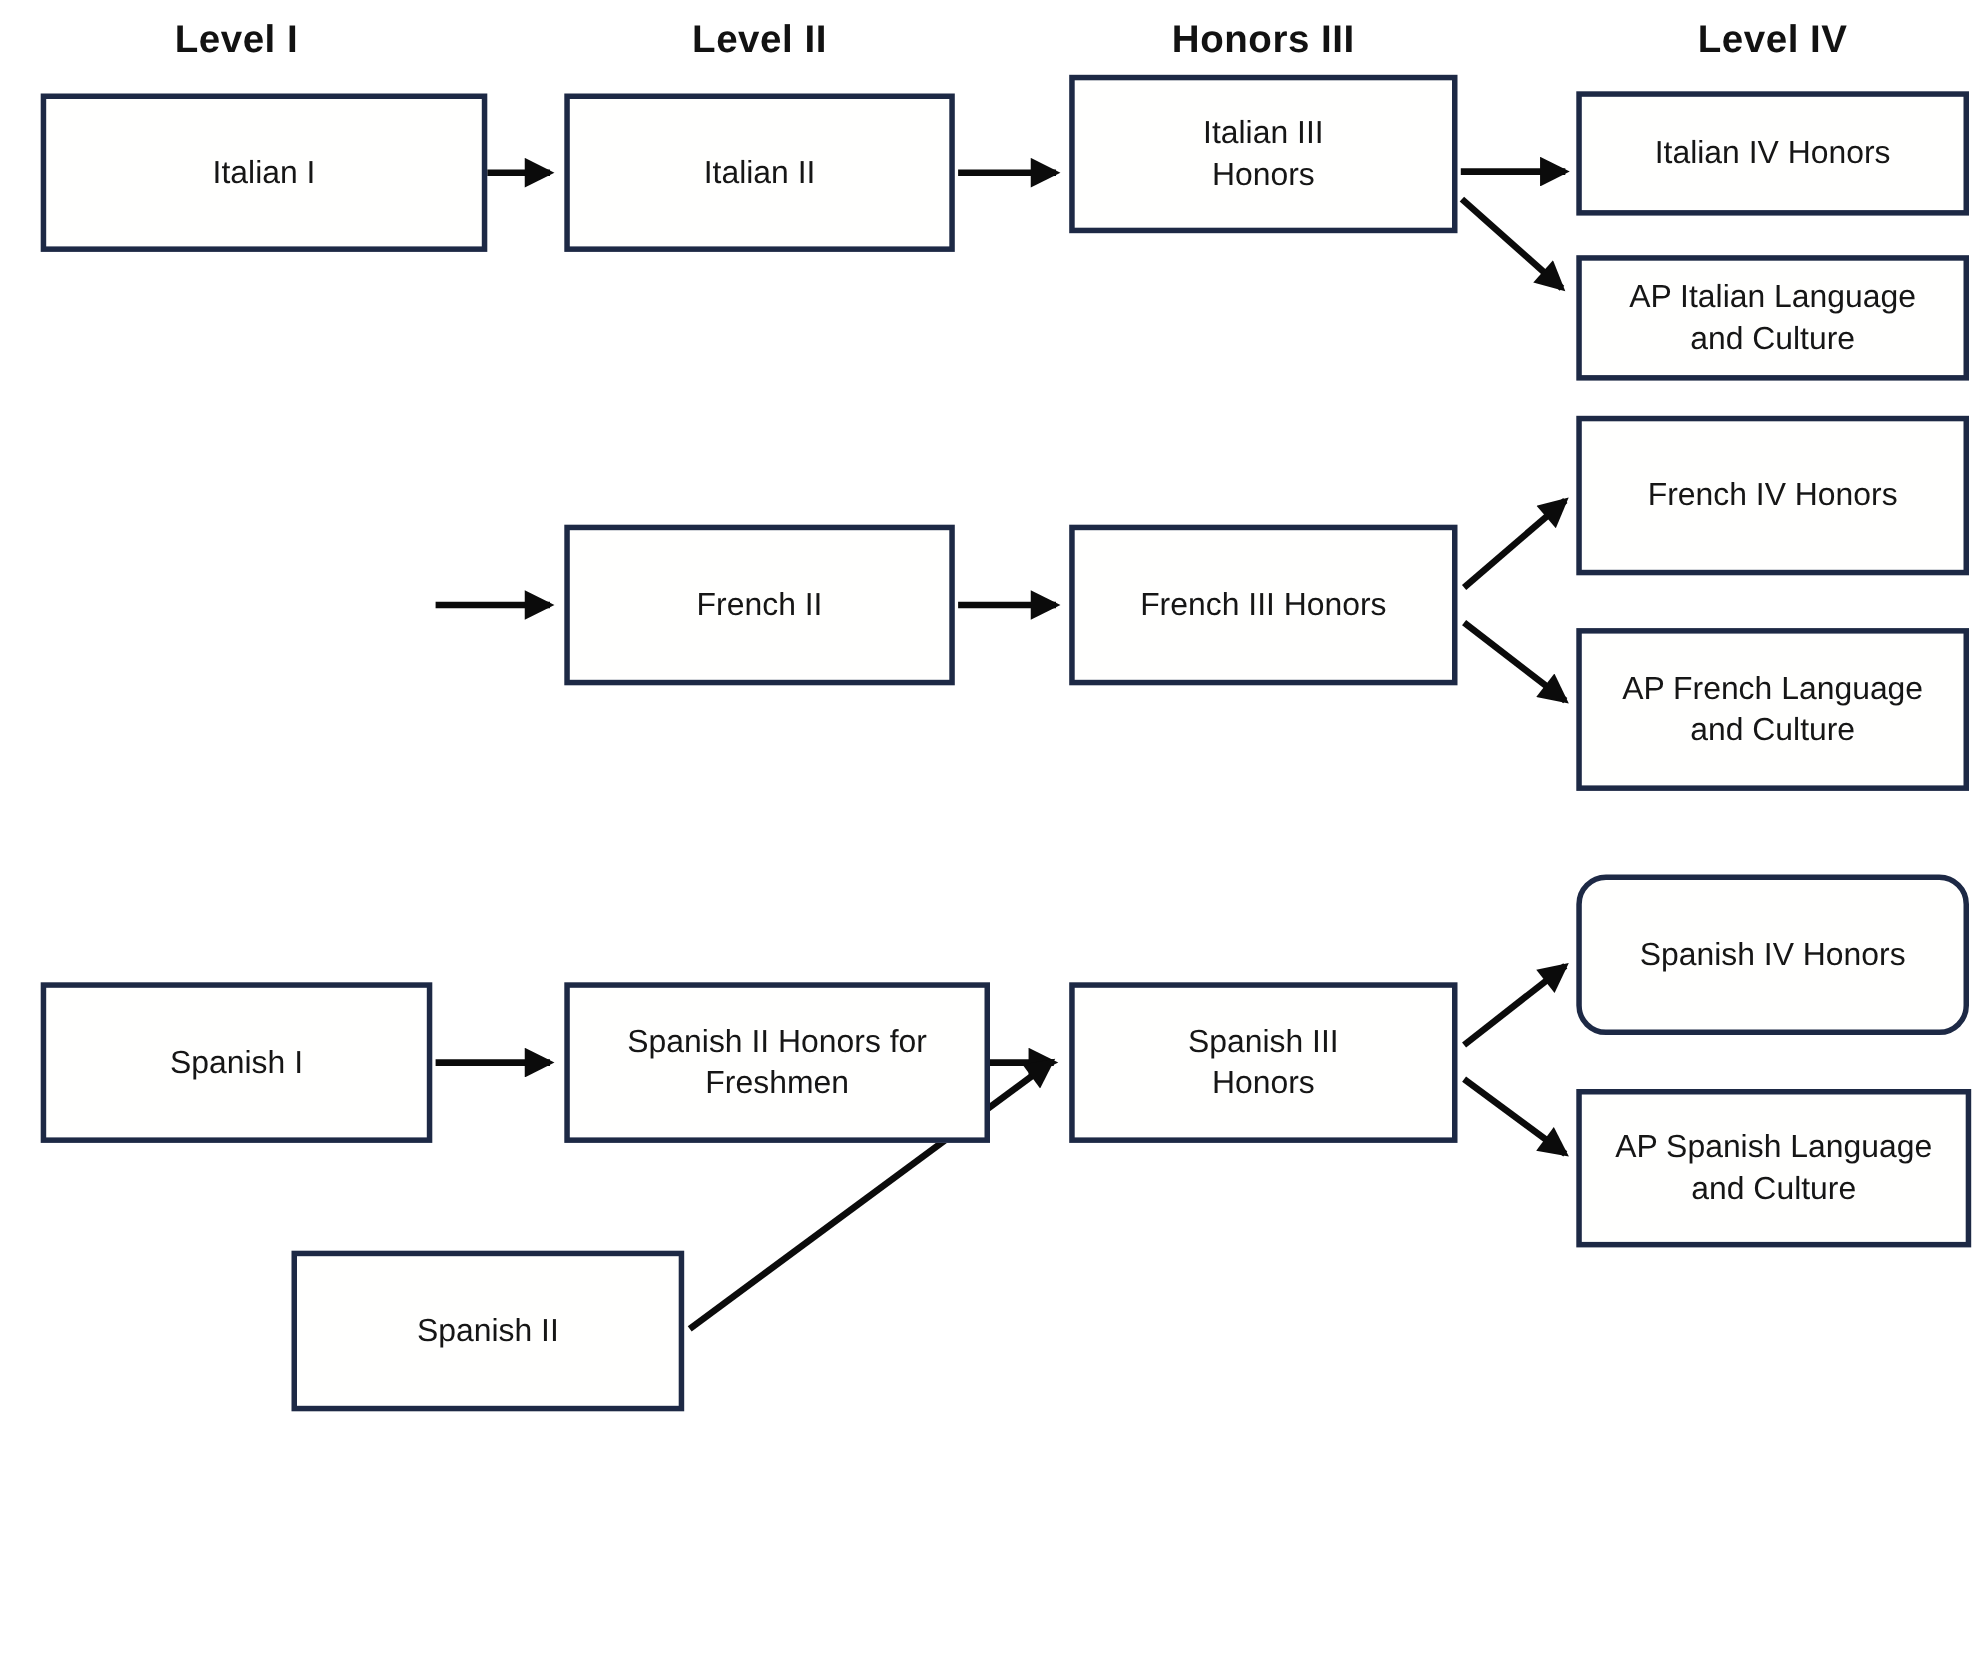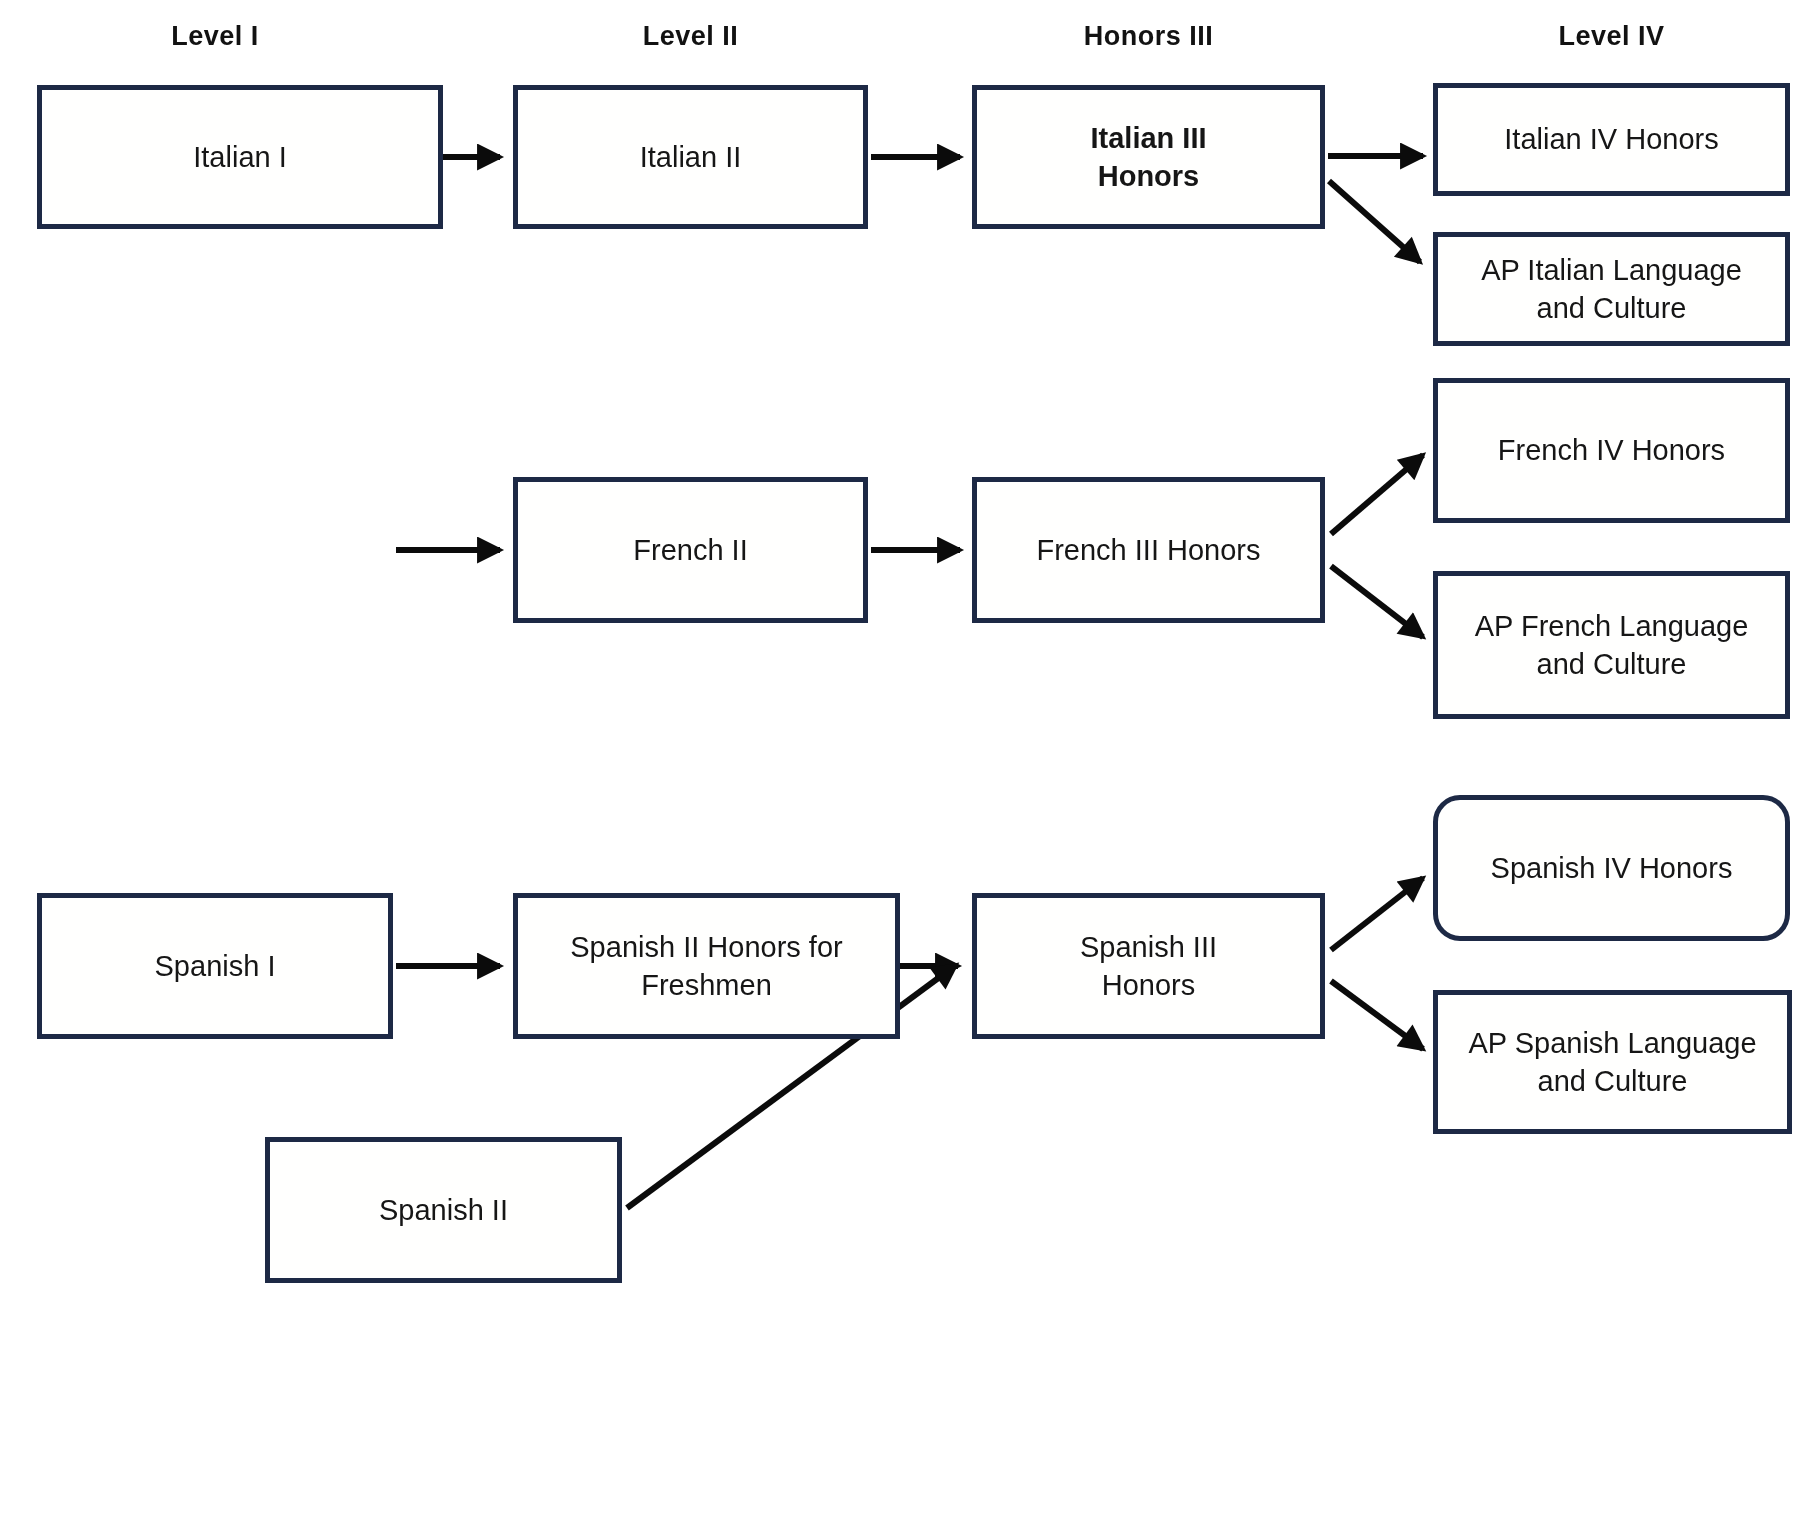--- a/index.html
+++ b/index.html
@@ -9,21 +9,21 @@
     height: 1516px;
     background: #ffffff;
     font-family: "Liberation Sans", "DejaVu Sans", sans-serif;
     overflow: hidden;
   }
   .col-header {
     position: absolute;
     top: 10px;
     height: 52px;
     text-align: center;
-    font-size: 27px;
+    font-size: 35px;
     font-weight: 600;
     color: #121212;
     letter-spacing: 0.5px;
     line-height: 52px;
   }
   .node {
     position: absolute;
     box-sizing: border-box;
     border: 5px solid #1d2945;
     background: #fffffe;
@@ -75,21 +75,21 @@
 
     <line x1="396" y1="966" x2="500" y2="966" marker-end="url(#ah)"></line>
     <line x1="871" y1="966" x2="958" y2="966" marker-end="url(#ah)"></line>
     <line x1="627" y1="1208" x2="956" y2="965" marker-end="url(#ah)"></line>
     <line x1="1331" y1="950" x2="1423" y2="878" marker-end="url(#ah)"></line>
     <line x1="1331" y1="981" x2="1423" y2="1049" marker-end="url(#ah)"></line>
   </svg>
 
   <div class="node" style="left:37px;  top:85px;  width:406px; height:144px;">Italian I</div>
   <div class="node" style="left:513px; top:85px;  width:355px; height:144px;">Italian II</div>
-  <div class="node" style="left:972px; top:85px;  width:353px; height:144px;font-weight:bold;">Italian III
+  <div class="node" style="left:972px; top:68px;  width:353px; height:144px;">Italian III
 Honors</div>
   <div class="node" style="left:1433px;top:83px;  width:357px; height:113px;">Italian IV Honors</div>
   <div class="node" style="left:1433px;top:232px; width:357px; height:114px;">AP Italian Language
 and Culture</div>
 
   <div class="node" style="left:513px; top:477px; width:355px; height:146px;">French II</div>
   <div class="node" style="left:972px; top:477px; width:353px; height:146px;">French III Honors</div>
   <div class="node" style="left:1433px;top:378px; width:357px; height:145px;">French IV Honors</div>
   <div class="node" style="left:1433px;top:571px; width:357px; height:148px;">AP French Language
 and Culture</div>

